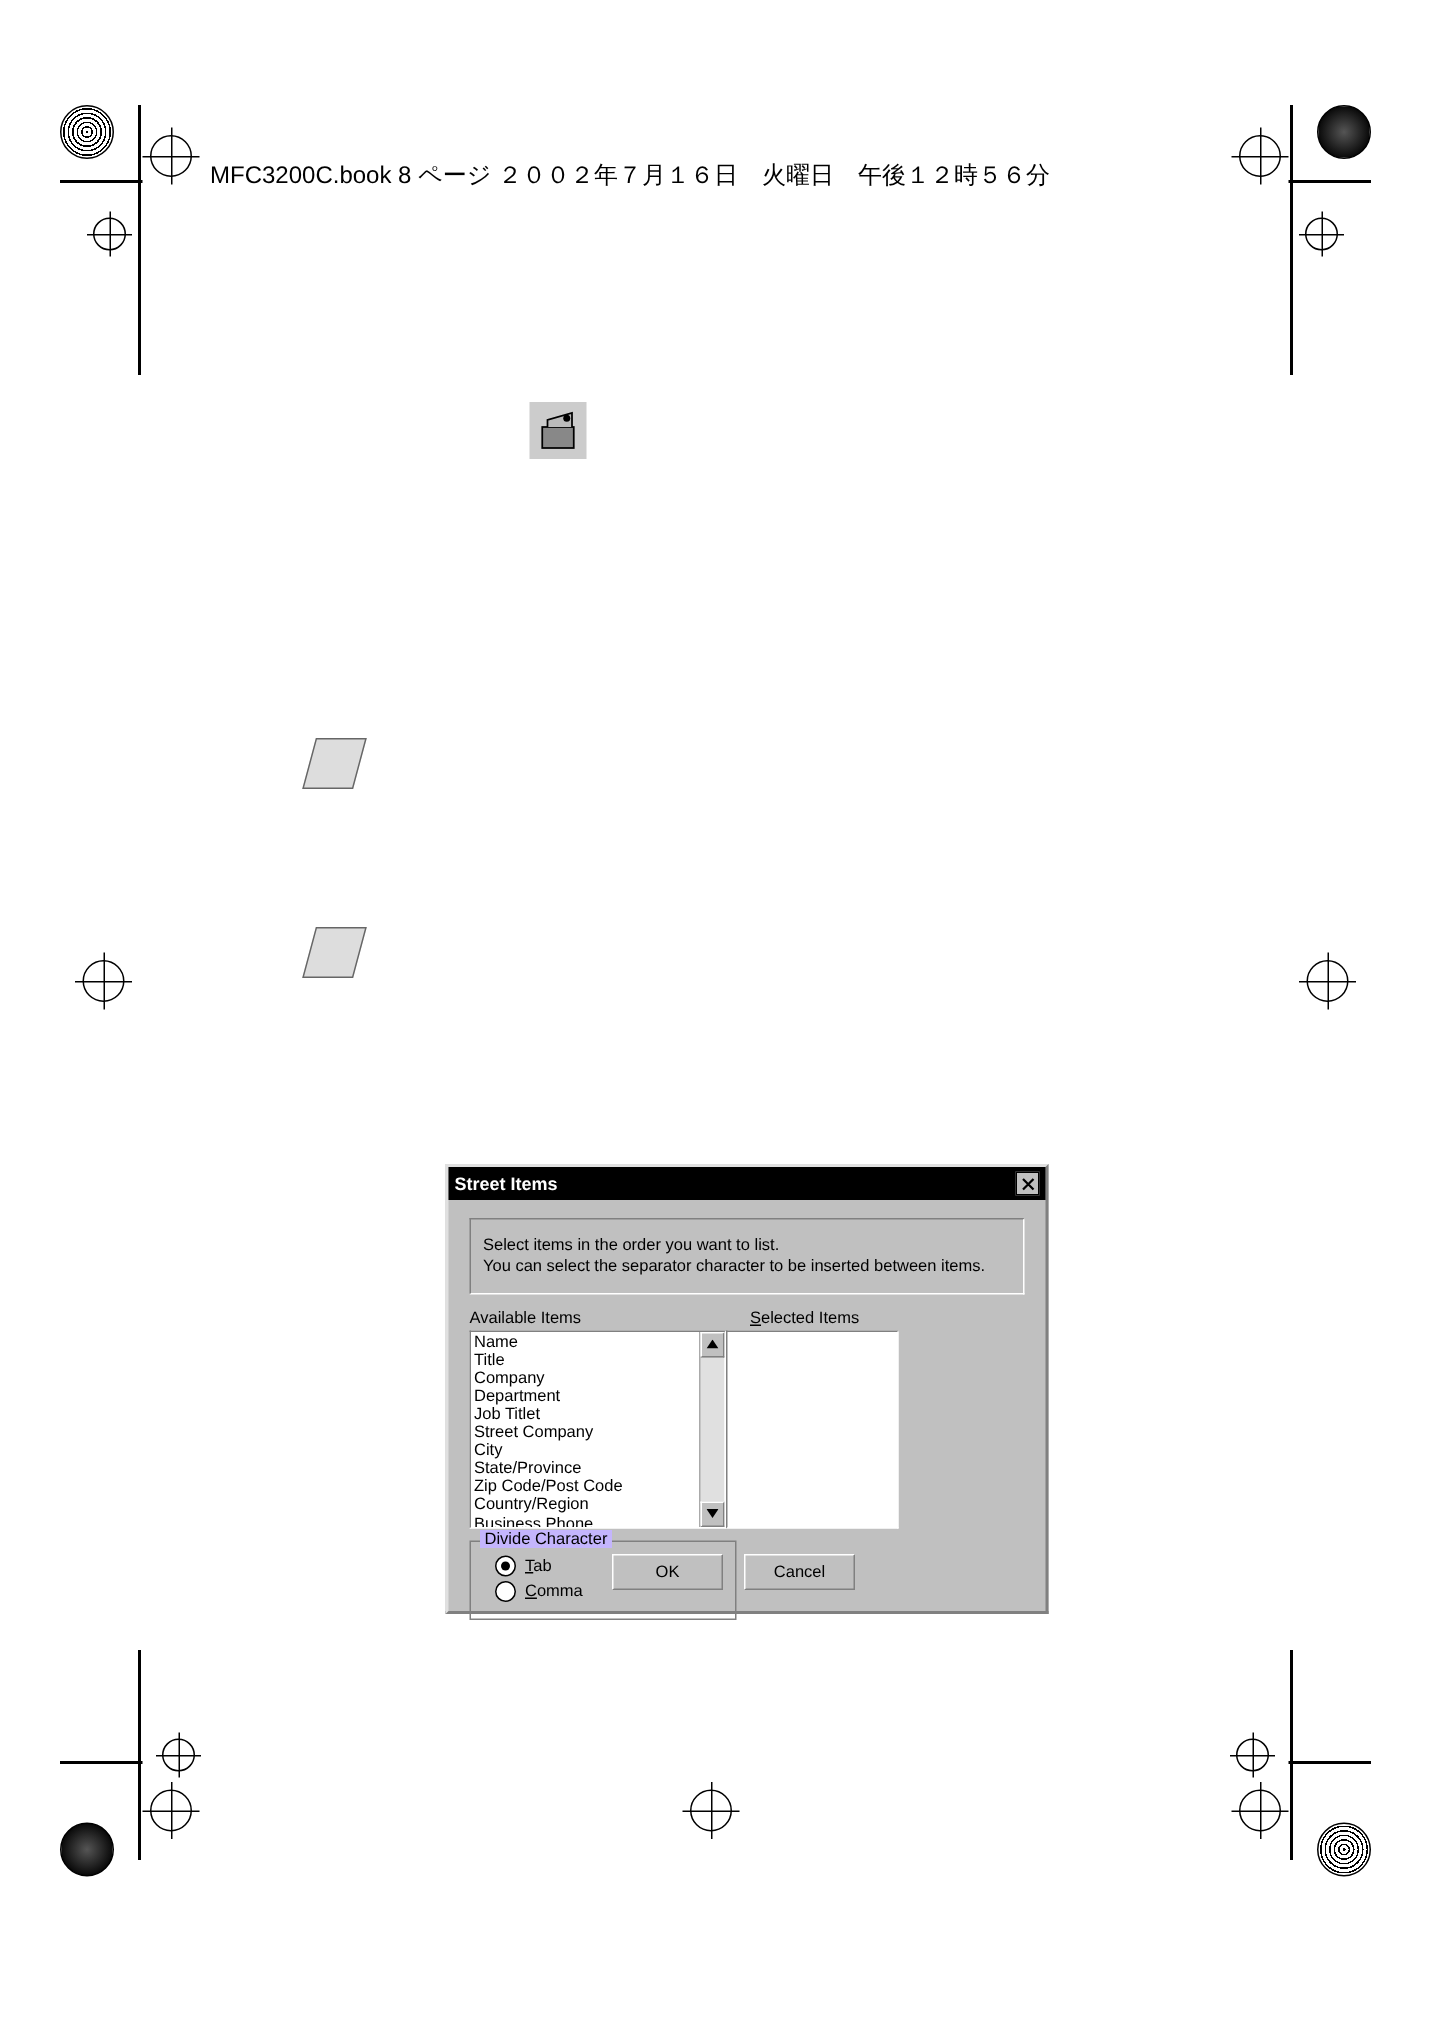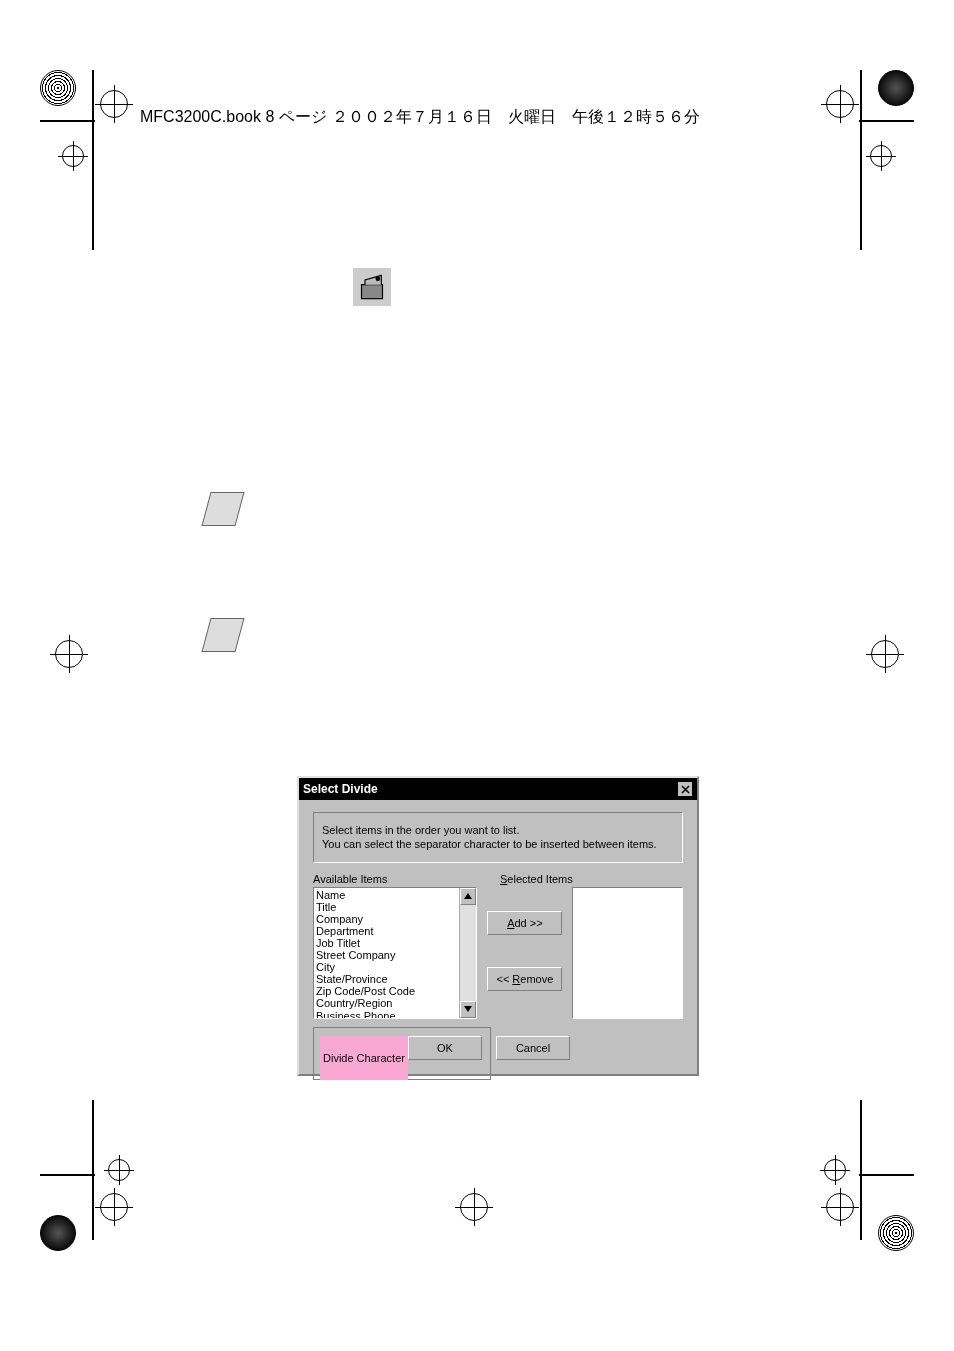--- a/index.html
+++ b/index.html
@@ -135,21 +135,21 @@
   .selected-box {
     width:115px; height:132px; background:#fff;
     border:1px solid #808080; border-right-color:#fff; border-bottom-color:#fff;
     box-sizing:border-box;
   }
   .fieldset {
     margin: 8px 0 0 14px; width:160px; padding:6px 8px 8px 8px;
     border:1px solid #808080; position:relative;
   }
   .fieldset-legend {
-    position:absolute; top:-8px; left:6px; background:#f9a8d4; padding:16px 3px; font-size:11px;margin-top:16px;
+    position:absolute; top:-8px; left:6px; background:#c4b5fd; padding:0 3px; font-size:11px;
   }
   .radio-row { display:flex; align-items:center; gap:6px; font-size:11px; margin:3px 0 3px 8px;}
   .radio-outer { width:12px; height:12px; border:1px solid #000; border-radius:50%; background:#fff;
     display:flex; align-items:center; justify-content:center;}
   .radio-dot { width:6px; height:6px; border-radius:50%; background:#000;}
   .bottom-buttons {
     display:flex; justify-content:center; gap:14px; padding: 0 18px 14px 0; margin-top:-44px;
   }
   .bottom-buttons .win-btn { width:72px; }
   .u { text-decoration: underline; }
@@ -221,21 +221,21 @@
       <path d="M6 10 L6 6 L20 2 L20 10" fill="#bbb" stroke="#000"></path>
       <circle cx="17" cy="5" r="2" fill="#000"></circle>
     </svg>
 </div>
 
 <div class="note-icon1"></div>
 <div class="note-icon2"></div>
 
 <div class="dialog">
   <div class="titlebar">
-    <span>Select Divide</span>
+    <span>Street Items</span>
     <div class="close-btn">
       <svg width="9" height="9" viewBox="0 0 9 9">
           <path d="M1 1 L8 8 M8 1 L1 8" stroke="#000" stroke-width="1.5"></path>
         </svg>
     </div>
   </div>
 
   <div class="info-box">
     <div>Select items in the order you want to list.</div>
     <div>You can select the separator character to be inserted between items.</div>
@@ -268,28 +268,20 @@
             </svg>
         </div>
         <div class="sb-btn">
           <svg width="8" height="6" viewBox="0 0 8 6">
               <path d="M4 6 L8 0 L0 0 Z" fill="#000"></path>
             </svg>
         </div>
       </div>
     </div>
 
-    <div class="mid-buttons">
-      <div class="win-btn">
-          <span><span class="u">A</span>dd &gt;&gt;</span>
-        </div>
-      <div class="win-btn">
-          <span>&lt;&lt; <span class="u">R</span>emove</span>
-        </div>
-    </div>
 
     <div class="selected-box"></div>
   </div>
 
   <div class="fieldset">
     <div class="fieldset-legend">Divide Character</div>
     <div class="radio-row">
       <div class="radio-outer">
           <div class="radio-dot"></div>
         </div>

